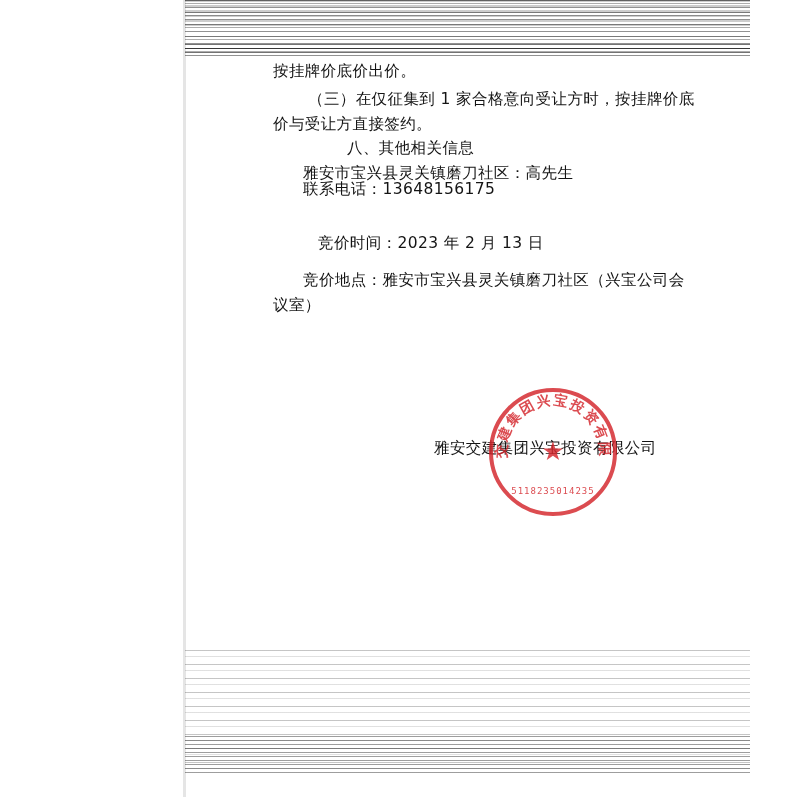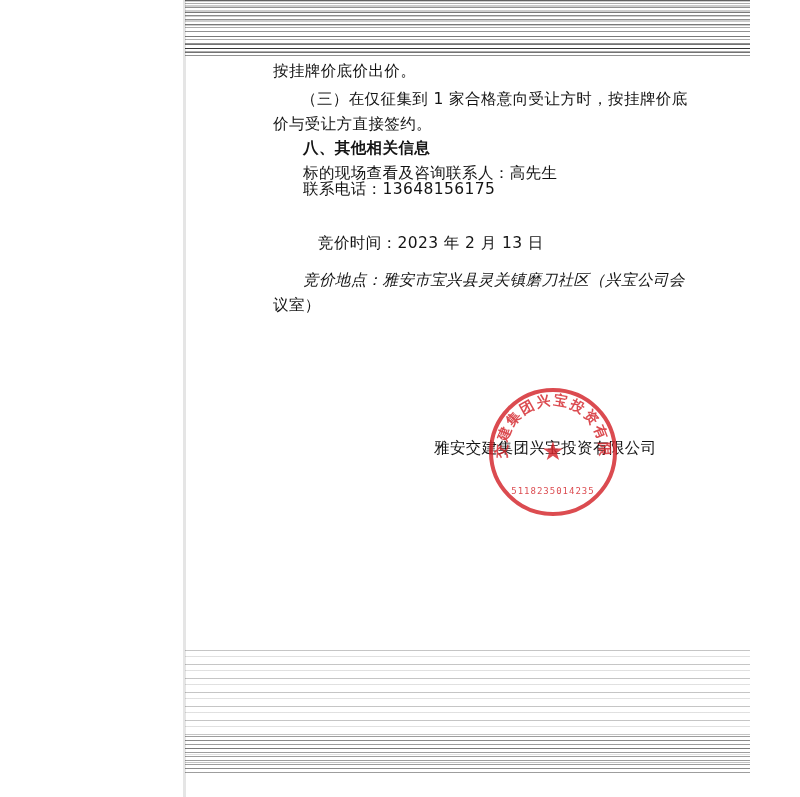--- a/index.html
+++ b/index.html
@@ -110,21 +110,22 @@
   }
   .line {
     position: absolute;
     white-space: nowrap;
     color: #141414;
     font-family: "DejaVu Sans", "Liberation Sans", sans-serif;
     font-size: 15.5px;
     letter-spacing: 0.4px;
   }
   .bold {
-    font-weight: bold;
+    font-weight: normal;
+    margin-left: 44px;
   }
 
   
   .seal {
     position: absolute;
     left: 487px;
     top: 386px;
     width: 132px;
     height: 132px;
     pointer-events: none;
@@ -142,27 +143,27 @@
 
   <div class="scanband band-top"></div>
   <div class="scanband band-top2"></div>
   <div class="scanband band-mid"></div>
   <div class="scanband band-left-edge"></div>
   <div class="scanband band-bottom"></div>
   <div class="scanband band-bottom2"></div>
 
   <div class="doc-text">
     <div class="line" style="left:273px; top:61px;">按挂牌价底价出价。</div>
-    <div class="line" style="left:301px; top:89px;">（三）在仅征集到 1 家合格意向受让方时，按挂牌价底</div>
+    <div class="line" style="left:308px; top:89px;">（三）在仅征集到 1 家合格意向受让方时，按挂牌价底</div>
     <div class="line" style="left:273px; top:114px;text-align:center;">价与受让方直接签约。</div>
     <div class="line bold" style="left:303px; top:138px;">八、其他相关信息</div>
-    <div class="line" style="left:303px; top:163px;">标的现场查看及咨询联系人：高先生</div>
+    <div class="line" style="left:303px; top:163px;">雅安市宝兴县灵关镇磨刀社区：高先生</div>
     <div class="line" style="left:303px; top:179px;text-align:right;">联系电话：13648156175</div>
     <div class="line" style="left:303px; top:233px;margin-left:15px;">竞价时间：2023 年 2 月 13 日</div>
-    <div class="line" style="left:303px; top:270px;font-style:italic;">竞价地点：雅安市宝兴县灵关镇磨刀社区（兴宝公司会</div>
+    <div class="line" style="left:303px; top:270px;">竞价地点：雅安市宝兴县灵关镇磨刀社区（兴宝公司会</div>
     <div class="line" style="left:273px; top:295px;">议室）</div>
   </div>
 
   <div class="line sig-block" style="left:434px; top:438px;">雅安交建集团兴宝投资有限公司</div>
 
   <div class="seal">
     <svg width="132" height="132" viewBox="0 0 132 132" xmlns="http://www.w3.org/2000/svg">
       <g opacity="0.82">
         <circle cx="66" cy="66" r="62" fill="none" stroke="#d4242a" stroke-width="4"></circle>
         <path id="sealArc" d="M 66,66 m -47,0 a 47,47 0 1 1 94,0" fill="none" stroke="none"></path>

